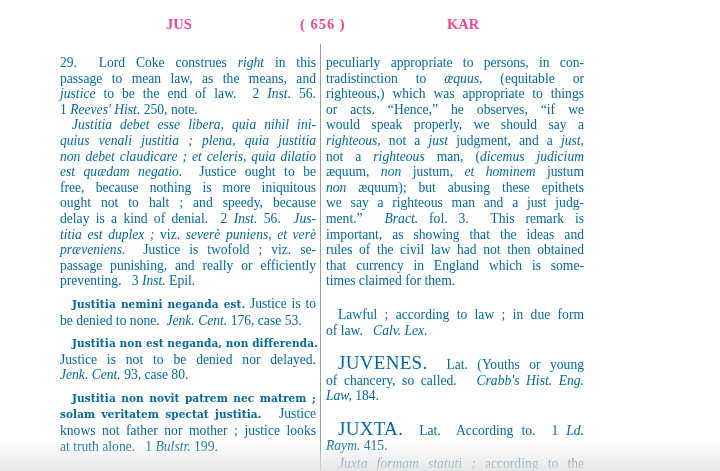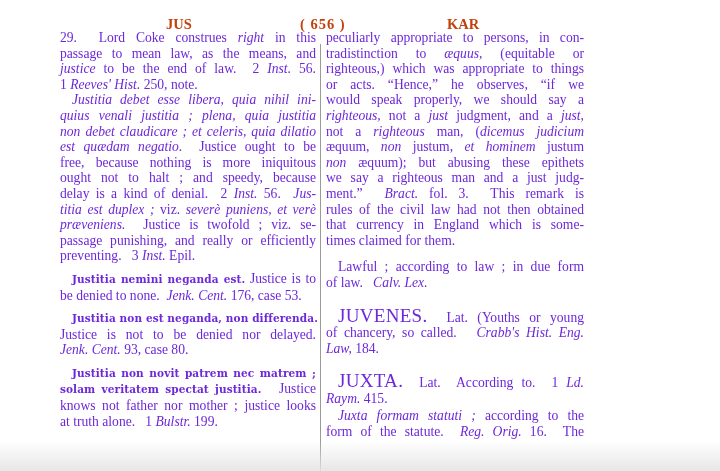--- a/index.html
+++ b/index.html
@@ -10,29 +10,29 @@
     color:#1f1f1f;
   }
   .page { position:absolute; left:0; top:0; width:720px; height:471px; }
   .bottom-shade {
     position:absolute; left:0; right:0; bottom:0; height:30px;
     background:linear-gradient(to bottom, rgba(255,255,255,0), rgba(228,228,228,0.9));
     pointer-events:none;
   }
   .running-head {
     position:absolute; top:16px; left:0; width:720px; height:20px;
-    font-family:"Liberation Serif", serif; font-weight:bold; font-size:14.5px; color:#c2410c;
+    font-family:"Liberation Serif", serif; font-weight:bold; font-size:14.5px; color:#ec4899;
   }
   .rh-left { position:absolute; left:166px; top:0; }
   .rh-center { position:absolute; left:300px; top:0; letter-spacing:1px; }
   .rh-right { position:absolute; left:447px; top:0; }
   .col {
-    position:absolute; top:30px;
+    position:absolute; top:55px;
     font-family:"Liberation Serif", serif;
-    font-size:13.6px; line-height:15.6px; color:#6d28d9;
+    font-size:13.6px; line-height:15.6px; color:#0369a1;
     text-align:justify;
   }
   .col-left { left:60px; width:256px; }
   .col-right { left:326px; width:258px; }
   .divider {
     position:absolute; left:320px; top:44px; width:1px; height:430px;
     background:#9a9a9a;
   }
   .para { margin:0; }
   .gap { margin-top:7px; }
@@ -104,26 +104,27 @@
       <span class="ln">tradistinction to <i>æquus,</i> (equitable or</span>
       <span class="ln">righteous,) which was appropriate to things</span>
       <span class="ln">or acts.  “Hence,” he observes, “if we</span>
       <span class="ln">would speak properly, we should say a</span>
       <span class="ln"><i>righteous,</i> not a <i>just</i> judgment, and a <i>just,</i></span>
       <span class="ln">not a <i>righteous</i> man, (<i>dicemus judicium</i></span>
       <span class="ln">æquum, <i>non</i> justum, <i>et hominem</i> justum</span>
       <span class="ln"><i>non</i> æquum); but abusing these epithets</span>
       <span class="ln">we say a righteous man and a just judg-</span>
       <span class="ln">ment.”&nbsp; <i>Bract.</i> fol. 3.&nbsp; This remark is</span>
+      <span class="ln">important, as showing that the ideas and</span>
       <span class="ln">rules of the civil law had not then obtained</span>
       <span class="ln">that currency in England which is some-</span>
       <span class="ln last">times claimed for them.</span>
     </div>
 
-    <div class="para" style="margin-top:11px">
+    <div class="para" style="margin-top:18px">
       <span class="ln" style="padding-left:12px">Lawful ; according to law ; in due form</span>
       <span class="ln last">of law.&nbsp;&nbsp; <i>Calv. Lex.</i></span>
     </div>
 
     <div class="para gap-lg">
       <span class="ln" style="padding-left:12px"><span class="head">JUVENES.</span>&nbsp; <span>Lat.  (Youths or young</span></span>
       <span class="ln">of chancery, so called.&nbsp;&nbsp; <i>Crabb's Hist. Eng.</i></span>
       <span class="ln last"><i>Law,</i> 184.</span>
     </div>
 

